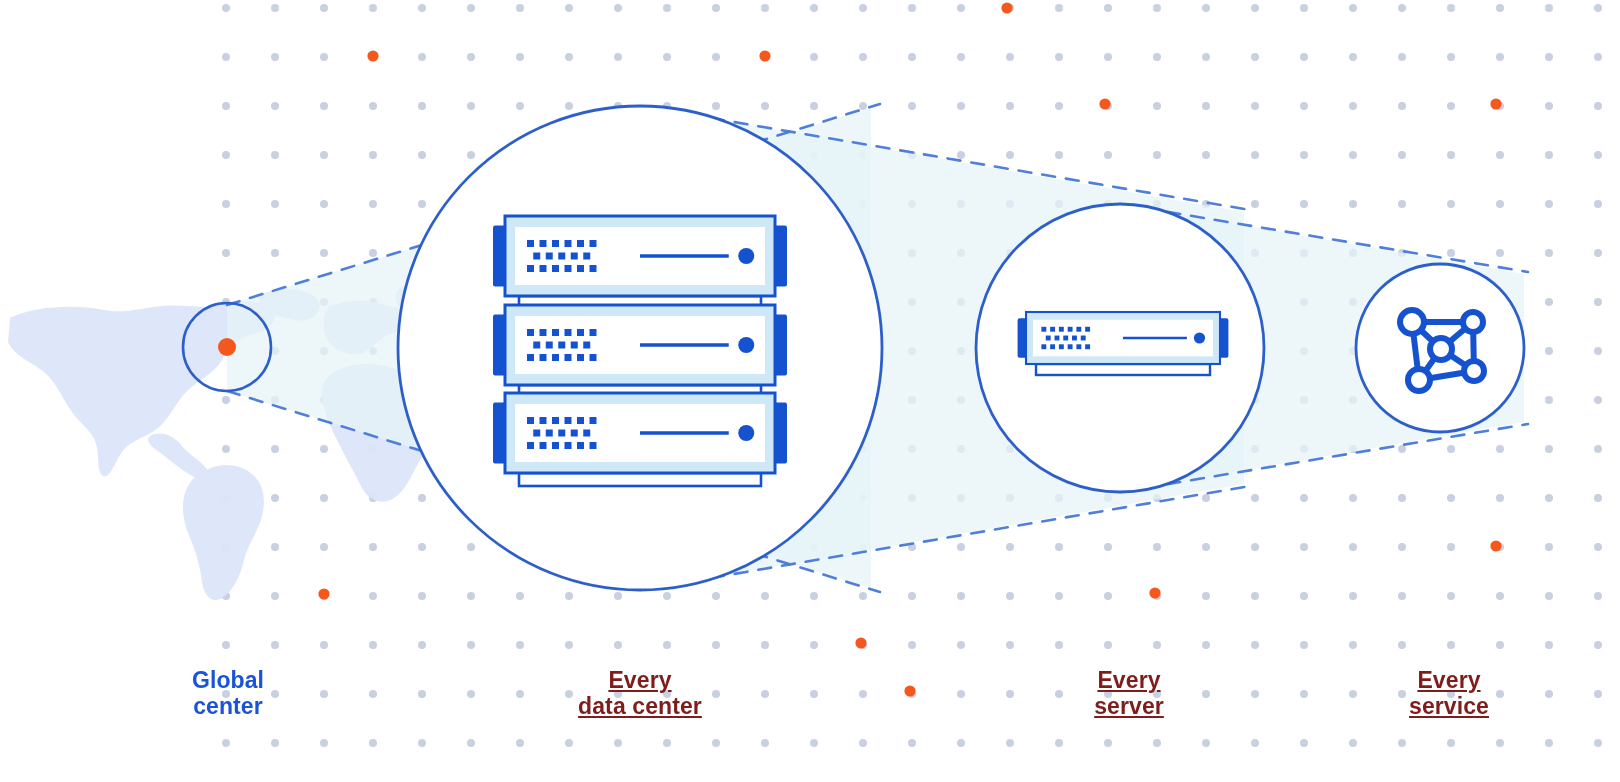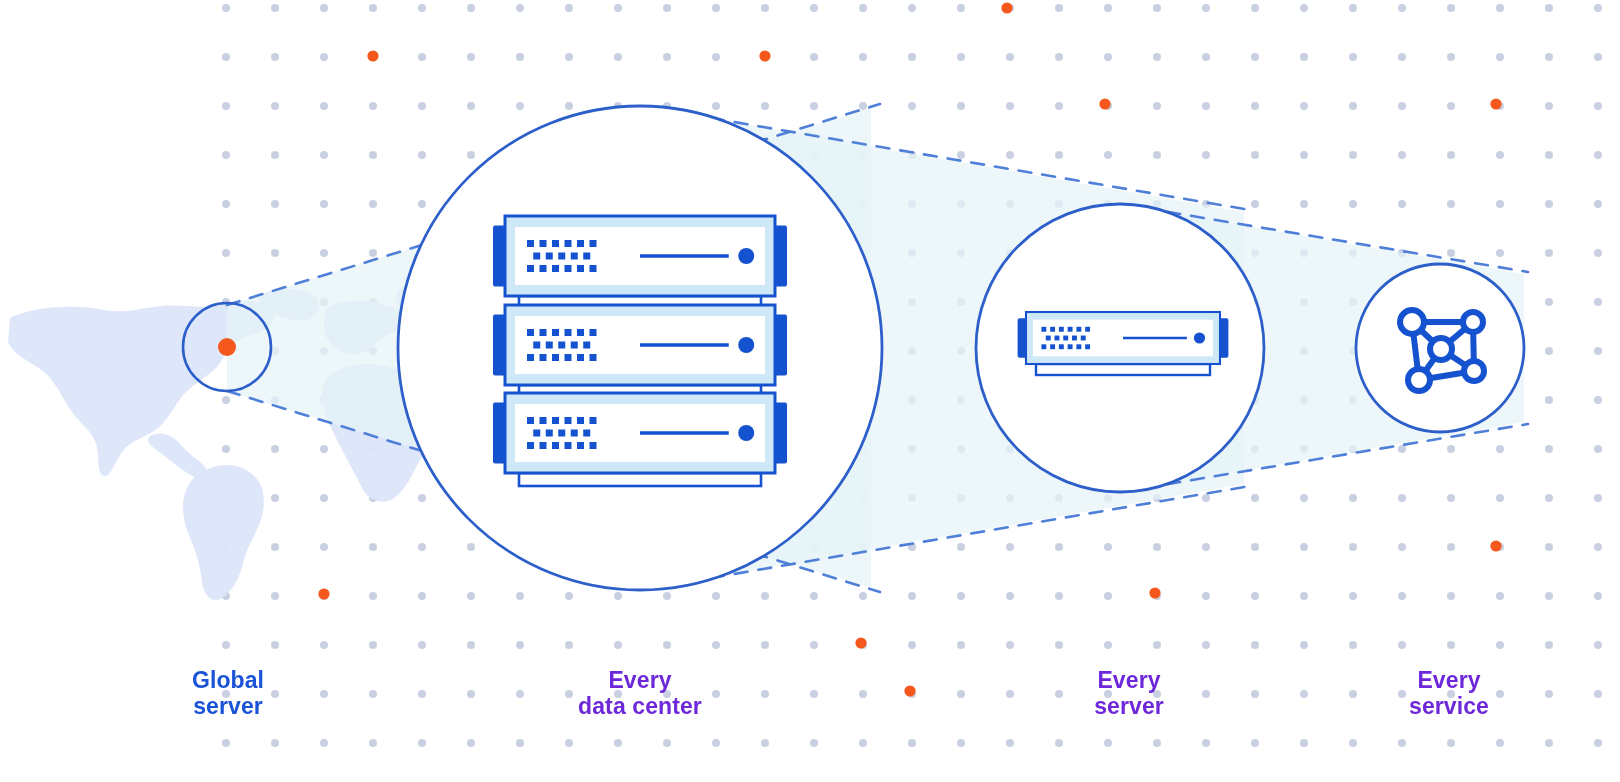--- a/index.html
+++ b/index.html
@@ -27,21 +27,21 @@
   .label {
     position: absolute;
     text-align: center;
     font-family: "Liberation Sans", sans-serif;
     font-size: 23px;
     font-weight: 700;
     line-height: 1.12;
     letter-spacing: 0.1px;
     white-space: pre-line;
   }
-  .label.dark { color: #6d28d9; }
+  .label.dark { color: #7f1d1d; text-decoration: underline; }
   .label.accent { color: #1a53d8; }
 </style>
 </head>
 <body>
 
 <div id="stage">
 
   <svg class="layer" viewBox="0 0 1620 782" aria-hidden="true">
     <g id="grid-dots">
         <circle cx="226" cy="8" r="4" fill="#c8d0e2"></circle>
@@ -691,21 +691,21 @@
           <circle cx="1441" cy="349" r="11" fill="#ffffff" stroke="#1552cf" stroke-width="6"></circle>
           <circle cx="1419" cy="380" r="11" fill="#ffffff" stroke="#1552cf" stroke-width="6"></circle>
           <circle cx="1474" cy="371" r="10" fill="#ffffff" stroke="#1552cf" stroke-width="6"></circle>
         </g>
 
       <circle id="region-marker" r="9" cx="227" cy="347" fill="#f4581d"></circle>
     </g>
   </svg>
 
   <div class="label accent" style="left: 78px; top: 668px; width: 300px;">Global
-server</div>
+center</div>
   <div class="label dark" style="left: 490px; top: 668px; width: 300px;">Every
 data center</div>
   <div class="label dark" style="left: 979px; top: 668px; width: 300px;">Every
 server</div>
   <div class="label dark" style="left: 1299px; top: 668px; width: 300px;">Every
 service</div>
 
 </div>
 
 </body></html>

